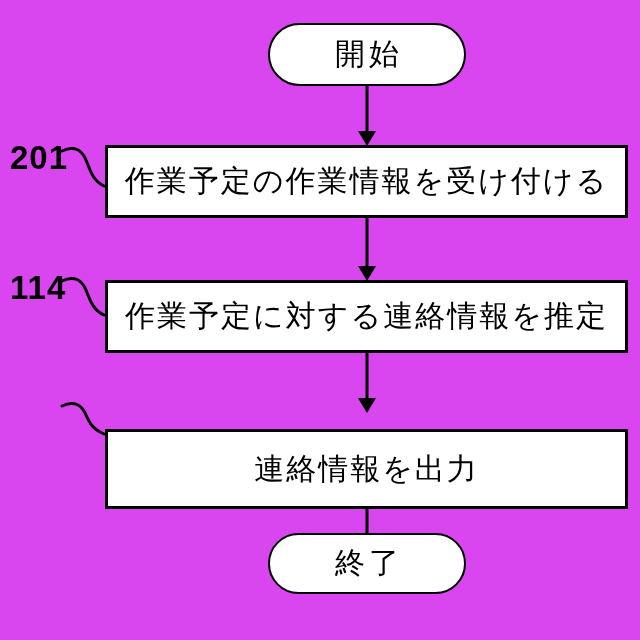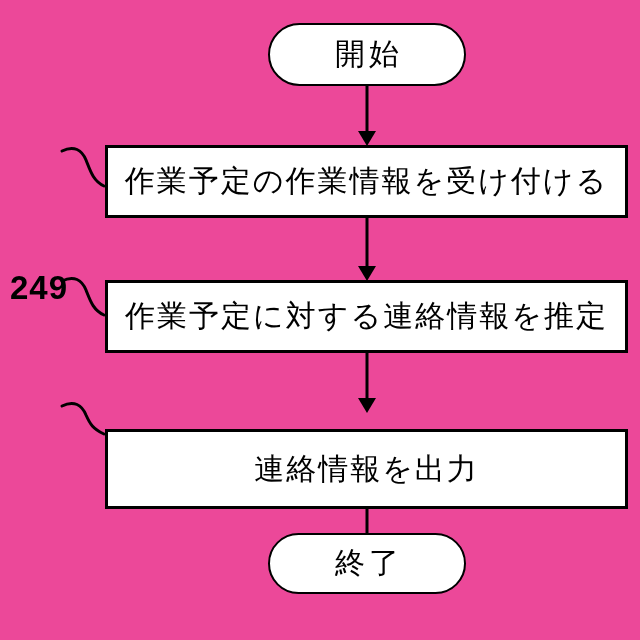--- a/index.html
+++ b/index.html
@@ -4,21 +4,21 @@
 <style>
   html, body {
     margin: 0;
     padding: 0;
     background: #ffffff;
   }
   #canvas {
     position: relative;
     width: 640px;
     height: 640px;
-    background: #ec4899;
+    background: #d946ef;
     font-family: "Liberation Sans", sans-serif;
     color: #000;
     overflow: hidden;
   }
   .terminal {
     position: absolute;
     box-sizing: border-box;
     border: 2.5px solid #000;
     border-radius: 33px;
     background: #fff;
@@ -99,25 +99,26 @@
 
     <path d="M 62 151 C 74 145, 82 150, 86 160 C 90 170, 93 181, 104 186" fill="none" stroke="#000" stroke-width="3" stroke-linecap="round"></path>
     <path d="M 62 281 C 74 275, 82 280, 86 290 C 90 300, 93 310, 104 315" fill="none" stroke="#000" stroke-width="3" stroke-linecap="round"></path>
     <path d="M 62 406 C 74 400, 82 405, 86 415 C 90 424, 93 429, 104 434" fill="none" stroke="#000" stroke-width="3" stroke-linecap="round"></path>
   </svg>
 
   <div id="start-terminal" class="terminal">
     <span>開始</span>
   </div>
 
+  <span id="ref-201" class="ref-label">201</span>
   <div id="process-201" class="process">
     <span>作業予定の作業情報を受け付ける</span>
   </div>
 
-  <span id="ref-202" class="ref-label">249</span>
+  <span id="ref-202" class="ref-label">114</span>
   <div id="process-202" class="process">
     <span>作業予定に対する連絡情報を推定</span>
   </div>
 
   <div id="process-203" class="process">
     <span>連絡情報を出力</span>
   </div>
 
   <div id="end-terminal" class="terminal">
     <span>終了</span>

